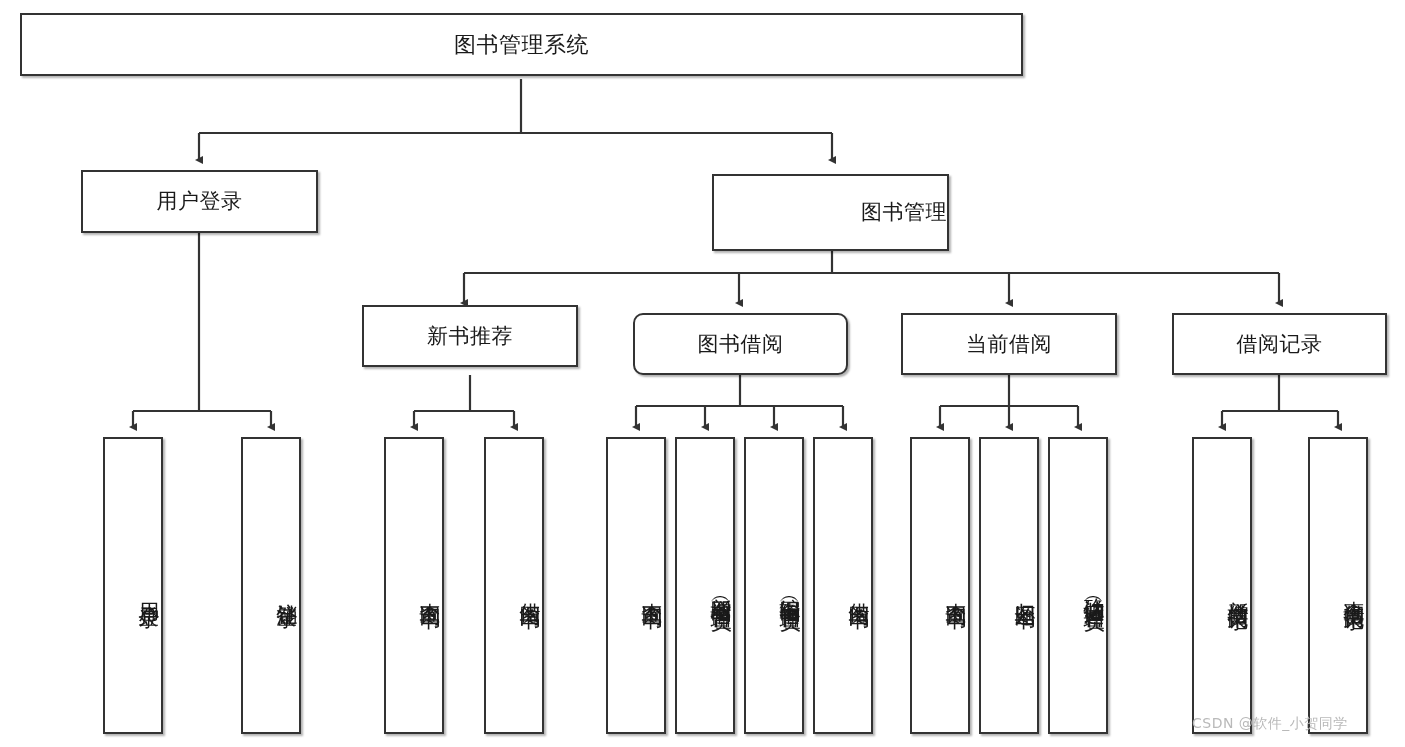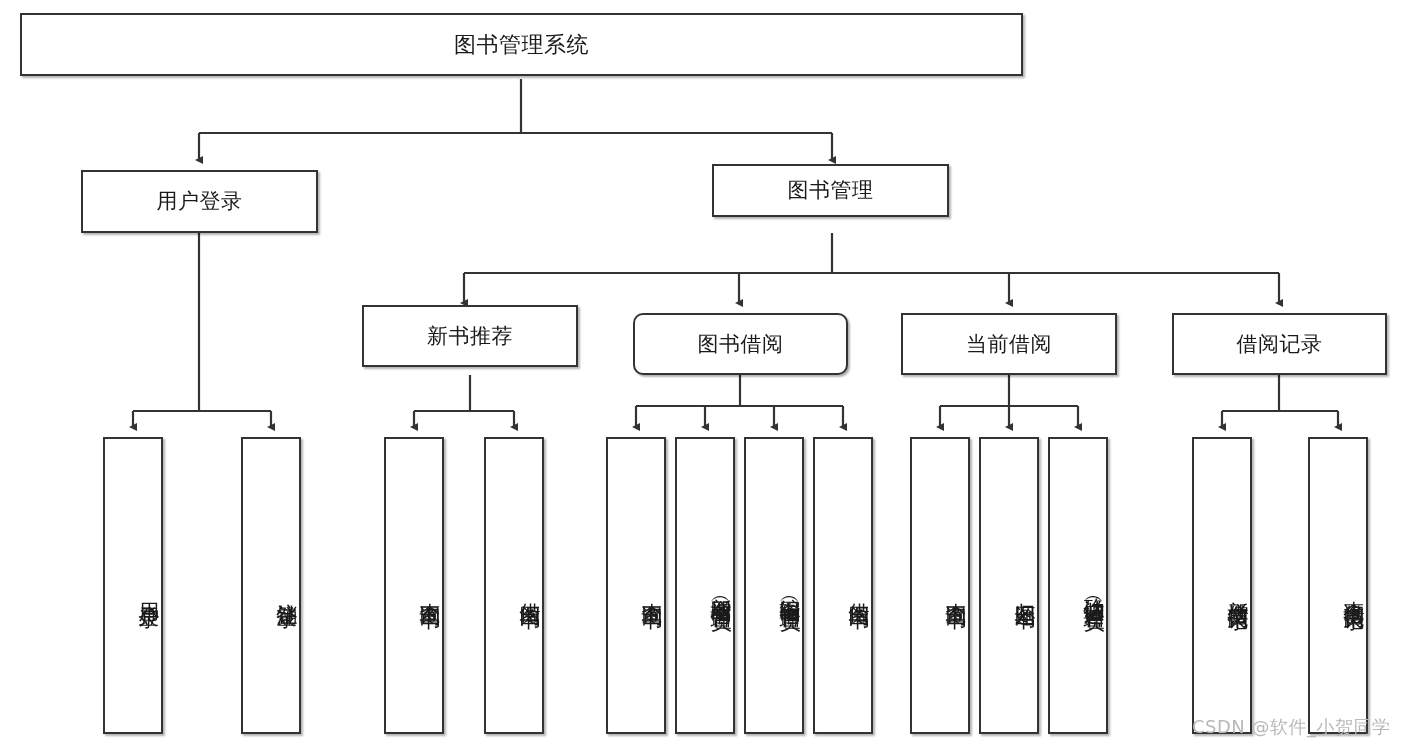--- a/index.html
+++ b/index.html
@@ -57,21 +57,21 @@
     align-items: flex-start;
     justify-content: center;
   }
   .node.vert > .vlabel {
     writing-mode: vertical-rl;
     text-orientation: upright;
     white-space: nowrap;
   }
   .watermark {
     position: absolute;
-    font-size: 18px;
+    font-size: 14px;
     color: #b9b9b9;
     white-space: nowrap;
     letter-spacing: 0.5px;
     font-family: "DejaVu Sans", "Liberation Sans", sans-serif;
   }
 </style>
 </head>
 <body>
 
 <div id="canvas">
@@ -126,21 +126,21 @@
     </g>
   </svg>
 
   <div class="node horiz root" style="left:20px; top:13px; width:1003px; height:63px;text-align:center;">
     <span>图书管理系统</span>
   </div>
 
   <div class="node horiz" style="left:81px; top:170px; width:237px; height:63px;">
     <span>用户登录</span>
   </div>
-  <div class="node horiz" style="left:712px; top:164px; width:237px; height:53px;">
+  <div class="node horiz" style="left:712px; top:174px; width:237px; height:77px;justify-content:flex-end;">
     <span>图书管理</span>
   </div>
 
   <div class="node horiz" style="left:362px; top:305px; width:216px; height:62px;">
     <span>新书推荐</span>
   </div>
   <div class="node horiz" style="left:633px; top:313px; width:215px; height:62px;border-radius:10px;">
     <span>图书借阅</span>
   </div>
   <div class="node horiz" style="left:901px; top:313px; width:216px; height:62px;">

